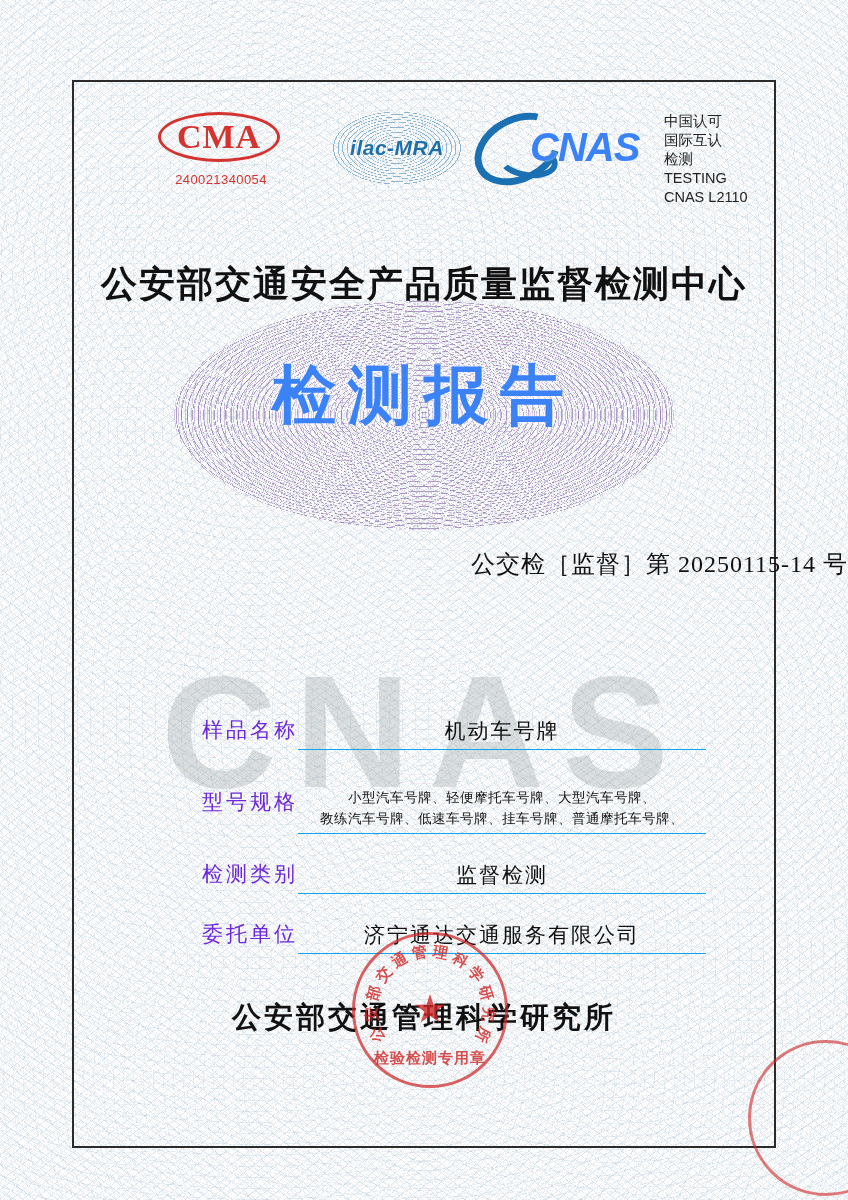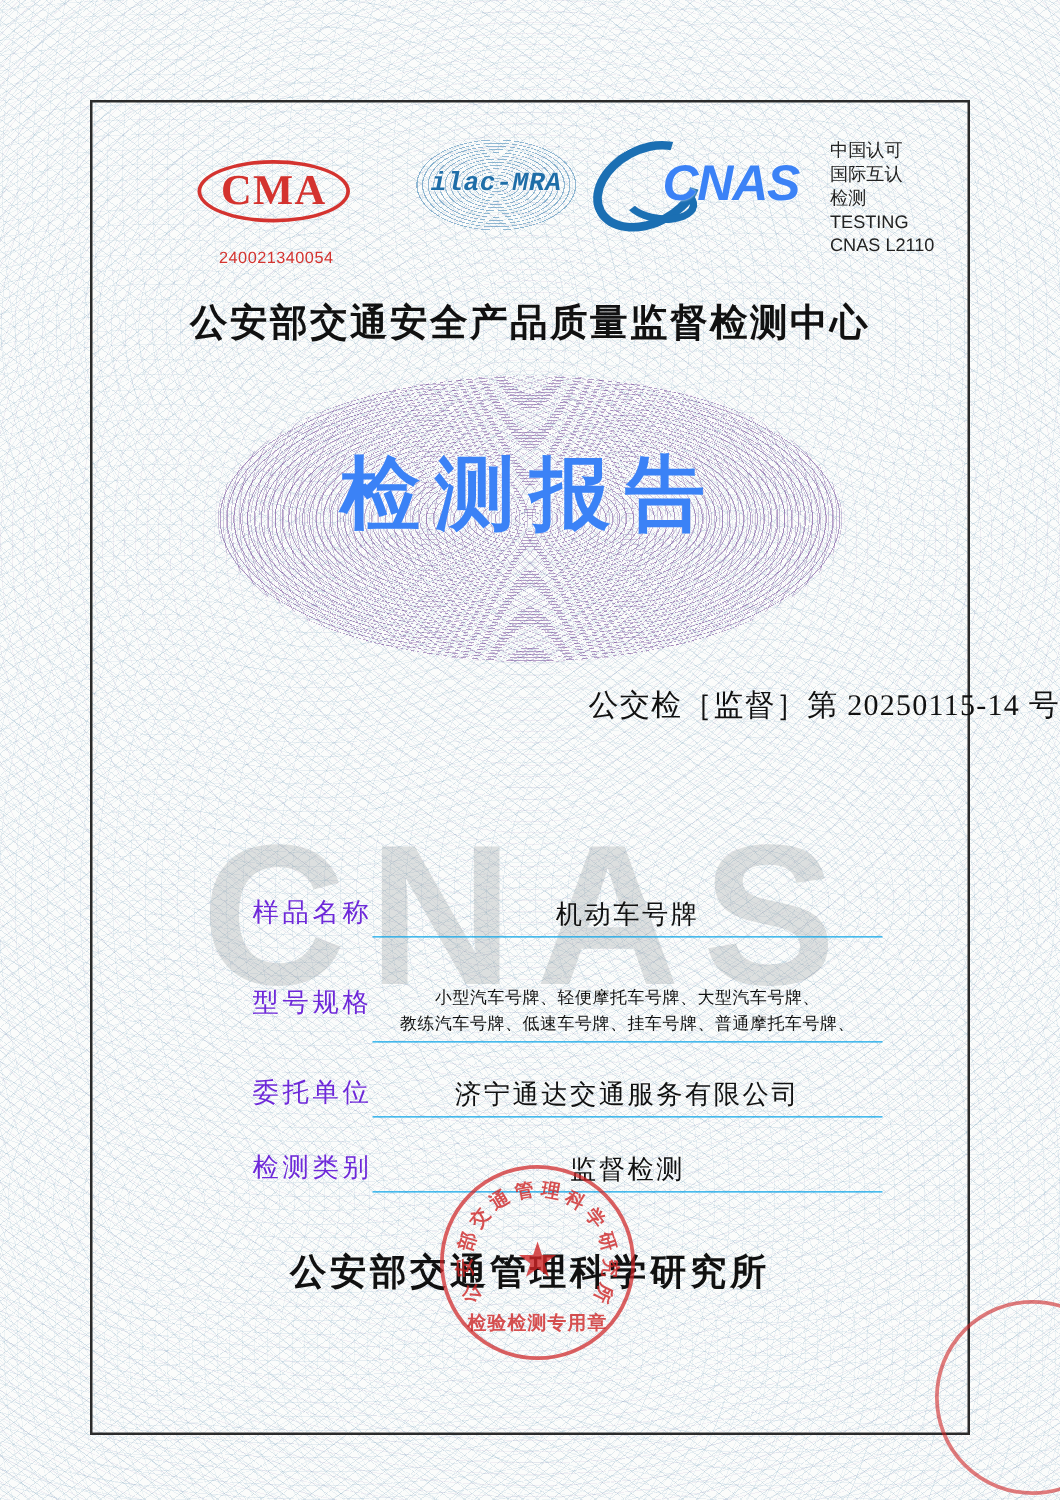--- a/index.html
+++ b/index.html
@@ -67,21 +67,21 @@
     position: absolute;
     left: 60px;
     top: 8px;
     width: 130px;
     text-align: center;
   }
   .cma-mark {
     position: relative;
     width: 126px;
     height: 54px;
-    margin: 16px auto;
+    margin: 0 auto;
   }
   .cma-mark .ellipse {
     position: absolute;
     left: 0; top: 0;
     width: 122px;
     height: 50px;
     border: 3px solid #d4332f;
     border-radius: 50%/50%;
     box-sizing: border-box;
   }
@@ -119,21 +119,21 @@
     width: 134px; height: 76px;
     border-radius: 50%;
     background:
       repeating-radial-gradient(ellipse 67px 38px at 50% 50%, rgba(60,130,180,0.55) 0 0.9px, rgba(255,255,255,0) 0.9px 4.5px);
   }
   .ilac-text {
     position: absolute;
     left: 0; top: 26px;
     width: 150px;
     text-align: center;
-    font-family: Liberation Mono, monospace;
+    font-family: Liberation Sans, sans-serif;
     font-weight: bold;
     font-style: italic;
     font-size: 21px;
     color: #1f6ea8;
     letter-spacing: 0.5px;
     text-shadow: 0 0 2px #ffffff, 0 0 4px #ffffff;
   }
 
   .cnas-logo {
     position: absolute;
@@ -184,26 +184,26 @@
     font-size: 14.5px;
     line-height: 19px;
     color: #222;
     white-space: nowrap;
   }
 
   
   .center-name {
     position: absolute;
     left: 0;
-    top: 238px;
+    top: 260px;
     width: 848px;
     text-align: center;
     font-family: "Liberation Serif", "DejaVu Serif", serif;
     font-weight: bold;
-    font-size: 30px;
+    font-size: 36px;
     letter-spacing: 2px;
     color: #111;
   }
 
   
   .rosette {
     position: absolute;
     left: 174px;
     top: 300px;
     width: 500px;
@@ -438,30 +438,30 @@
       <div class="field-label">型号规格</div>
       <div class="field-value">
         <div class="value-small" id="spec-value">
             <div>小型汽车号牌、轻便摩托车号牌、大型汽车号牌、</div>
             <div>教练汽车号牌、低速车号牌、挂车号牌、普通摩托车号牌、</div>
           </div>
       </div>
     </div>
 
     <div class="field-row">
+      <div class="field-label">检测类别</div>
+      <div class="field-value">
+        <div class="value-main">监督检测</div>
+      </div>
+    </div>
+
+    <div class="field-row">
       <div class="field-label">委托单位</div>
       <div class="field-value">
         <div class="value-main">济宁通达交通服务有限公司</div>
-      </div>
-    </div>
-
-    <div class="field-row">
-      <div class="field-label">检测类别</div>
-      <div class="field-value">
-        <div class="value-main">监督检测</div>
       </div>
     </div>
   </div>
 
   <div class="footer-name">公安部交通管理科学研究所</div>
 
   <div class="seal">
     <div class="seal-ring"></div>
     <div class="seal-top-text" id="seal-arc">
         <span style="transform: rotate(-115deg) translate(0px, -58px) rotate(0deg) translate(-50%, -50%);">公</span>

